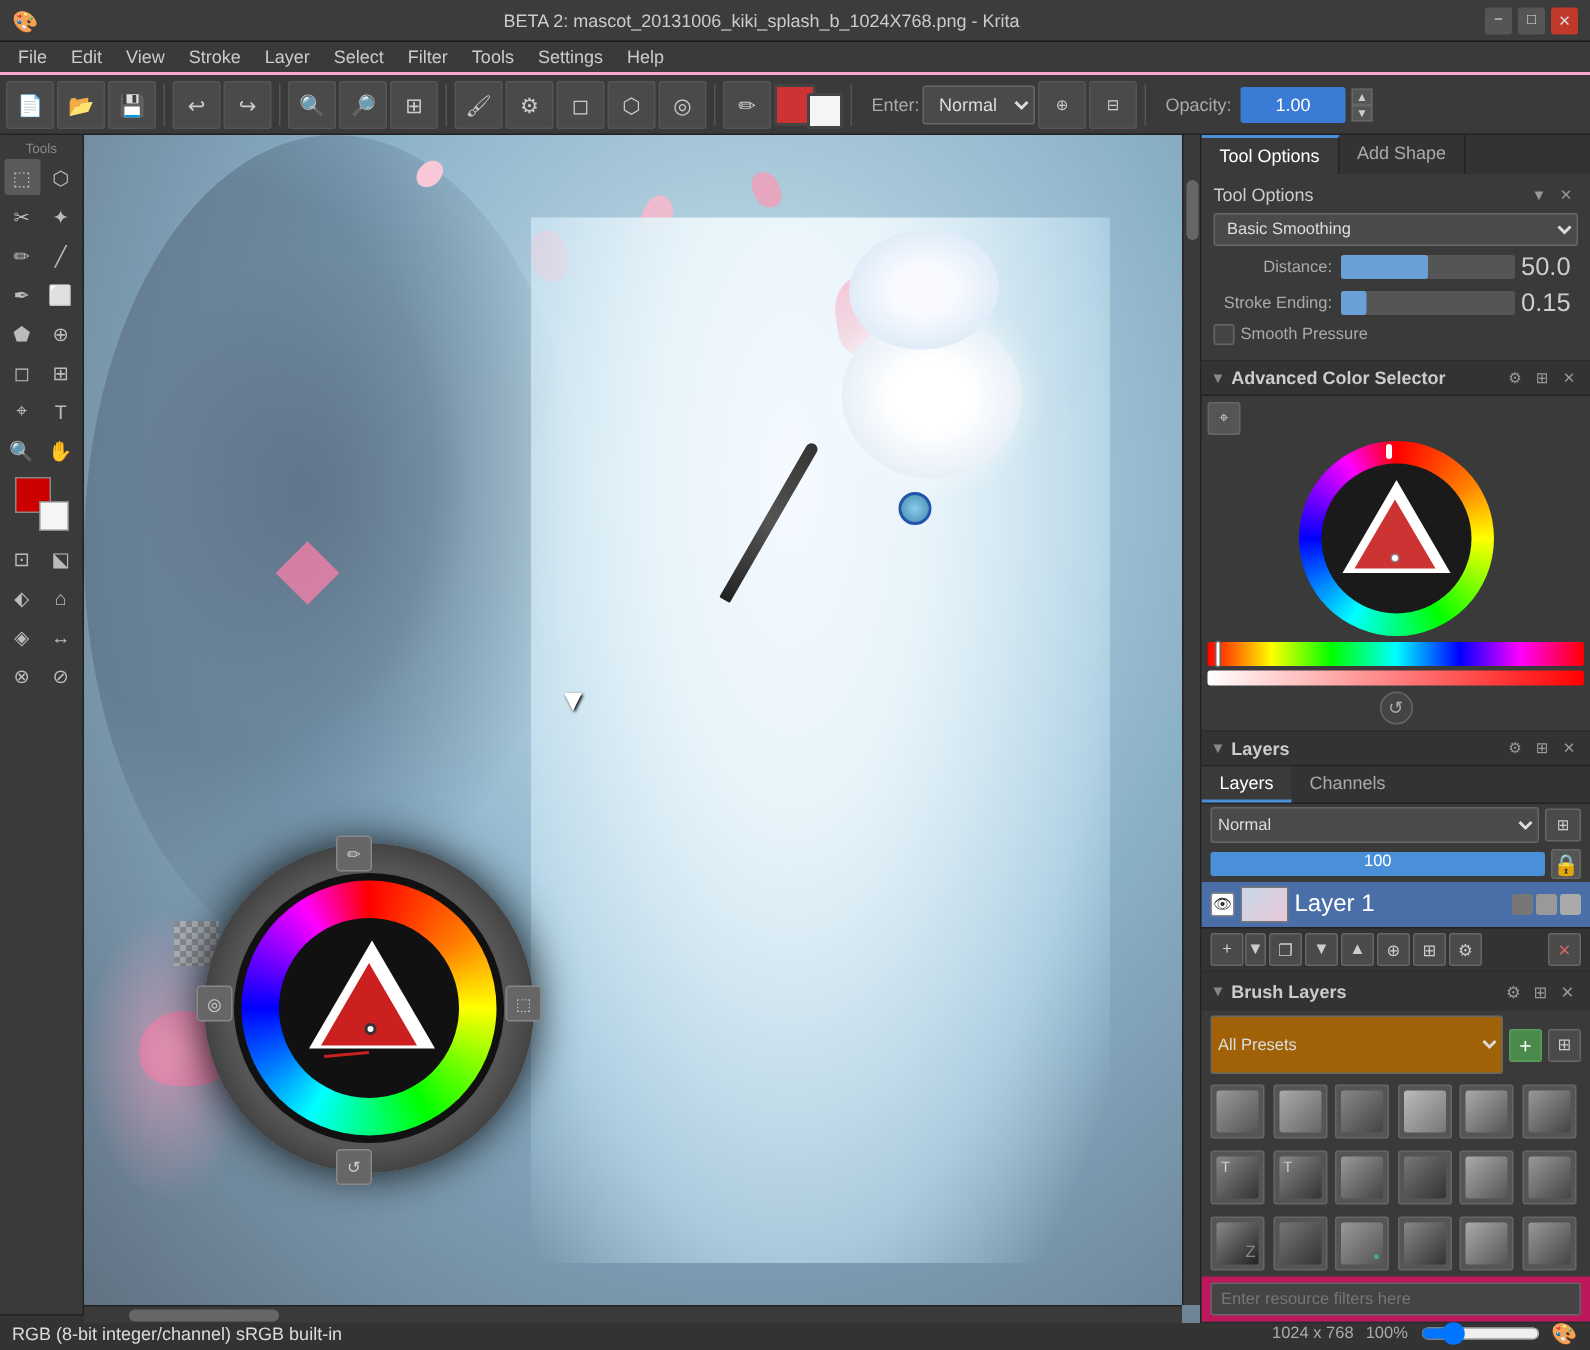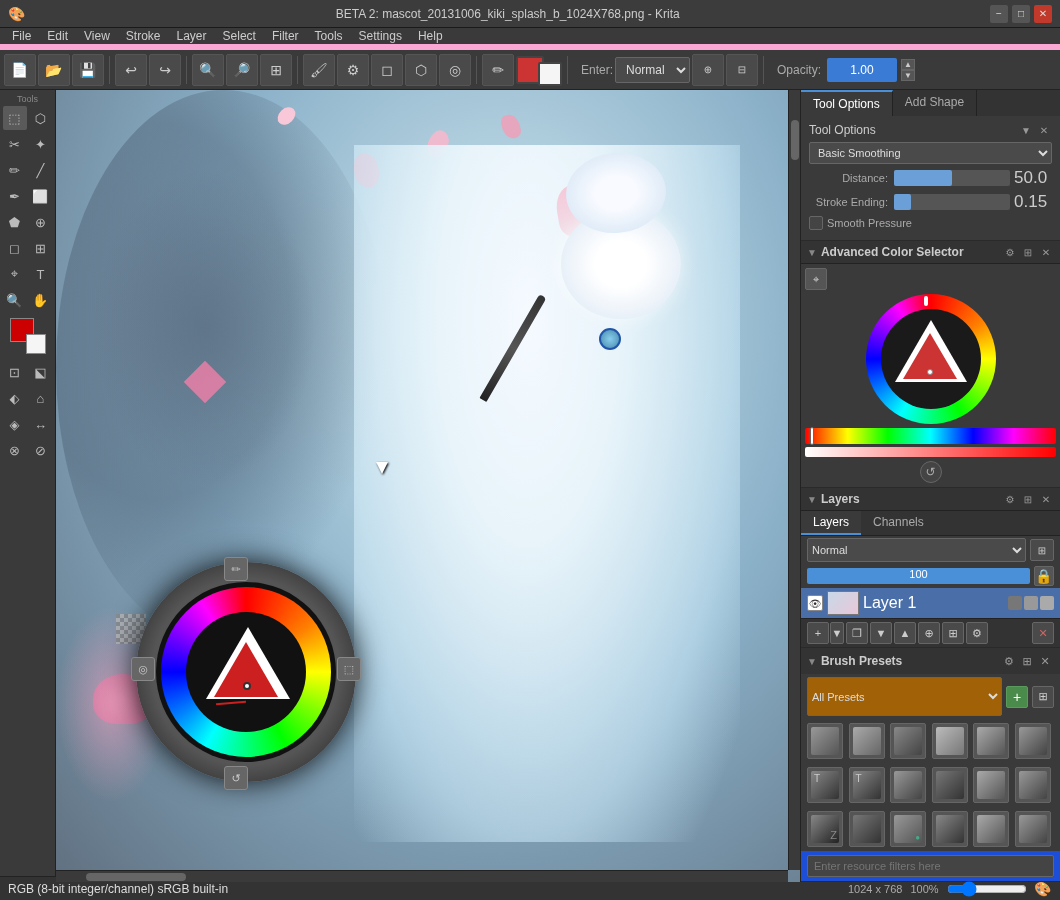--- a/index.html
+++ b/index.html
@@ -4,21 +4,21 @@
   <style>
     * { margin: 0; padding: 0; box-sizing: border-box; }
     body { width: 1060px; height: 900px; overflow: hidden; background: #2b2b2b; font-family: 'Segoe UI', Arial, sans-serif; font-size: 12px; color: #ddd; }
 
     
     #titlebar { background: #3c3c3c; height: 28px; display: flex; align-items: center; padding: 0 8px; justify-content: space-between; border-bottom: 1px solid #1a1a1a; }
     #titlebar .winbtns { display: flex; gap: 4px; }
     #titlebar .winbtn { width: 18px; height: 18px; border: none; cursor: pointer; font-size: 10px; display: flex; align-items: center; justify-content: center; background: #555; color: #ddd; border-radius: 2px; }
 
     
-    #menubar { background: #3a3a3a; height: 22px; display: flex; align-items: center; padding: 0 4px; border-bottom: 6px solid #f9a8d4; }
+    #menubar { background: #3a3a3a; height: 22px; display: flex; align-items: center; padding: 0 4px; border-bottom: 2px solid #f9a8d4; }
     #menubar .menu-item { padding: 2px 8px; font-size: 12px; color: #ccc; cursor: pointer; }
 
     
     #toolbar { background: #3a3a3a; height: 40px; display: flex; align-items: center; padding: 0 4px; gap: 2px; border-bottom: 1px solid #222; }
     .toolbar-btn { width: 32px; height: 32px; background: #4a4a4a; border: 1px solid #555; border-radius: 2px; display: flex; align-items: center; justify-content: center; cursor: pointer; color: #ccc; font-size: 14px; }
     .toolbar-sep { width: 1px; height: 28px; background: #555; margin: 0 3px; }
     .mode-select { height: 26px; background: #4a4a4a; border: 1px solid #666; color: #ddd; padding: 0 6px; font-size: 12px; border-radius: 2px; }
     .opacity-label { color: #aaa; font-size: 12px; margin-left: 8px; }
     .opacity-input { width: 70px; height: 24px; background: #3a7bd5; border: none; color: #fff; text-align: center; font-size: 12px; border-radius: 2px; margin-left: 4px; }
     .opacity-arrows { display: flex; flex-direction: column; margin-left: 2px; }
@@ -461,21 +461,21 @@
             <button class="layers-tbtn">⊕</button>
             <button class="layers-tbtn">⊞</button>
             <button class="layers-tbtn">⚙</button>
             <button class="layers-tbtn" style="margin-left:auto; color:#c66;">✕</button>
           </div>
         </div>
 
         <div class="panel-section" style="flex:1;">
           <div class="brush-presets-header">
             <span style="color:#888; font-size:10px; margin-right:4px;">▼</span>
-            <span class="bp-title">Brush Presets</span>
+            <span class="bp-title">Brush Layers</span>
             <button class="bp-btn">⚙</button>
             <button class="bp-btn">⊞</button>
             <button class="bp-btn">✕</button>
           </div>
           <div class="bp-filter-row">
             <select class="bp-filter-select">
               <option>All Presets</option>
             </select>
             <button class="bp-add-btn">+</button>
             <button class="layers-tbtn">⊞</button>
@@ -545,21 +545,21 @@
                 <div class="bp-brush-icon" style="background:linear-gradient(135deg, #888,#333);"></div>
               </div>
             <div class="bp-item">
                 <div class="bp-brush-icon" style="background:linear-gradient(135deg, #aaa,#555);"></div>
               </div>
             <div class="bp-item">
                 <div class="bp-brush-icon" style="background:linear-gradient(135deg, #999,#444);"></div>
               </div>
           </div>
 
-          <div style="padding:4px 6px; background:#1d4ed8;">
+          <div style="padding:4px 6px; background:#be185d;">
             <input type="text" style="width: 100%; height: 22px; background: rgb(68, 68, 68); border: 1px solid rgb(102, 102, 102); color: rgb(221, 221, 221); font-size: 11px; border-radius: 2px; padding: 0px 6px;" placeholder="Enter resource filters here">
           </div>
         </div>
       </div>
     </div>
   </div>
 </div>
 
 <div id="statusbar">
   <div>

